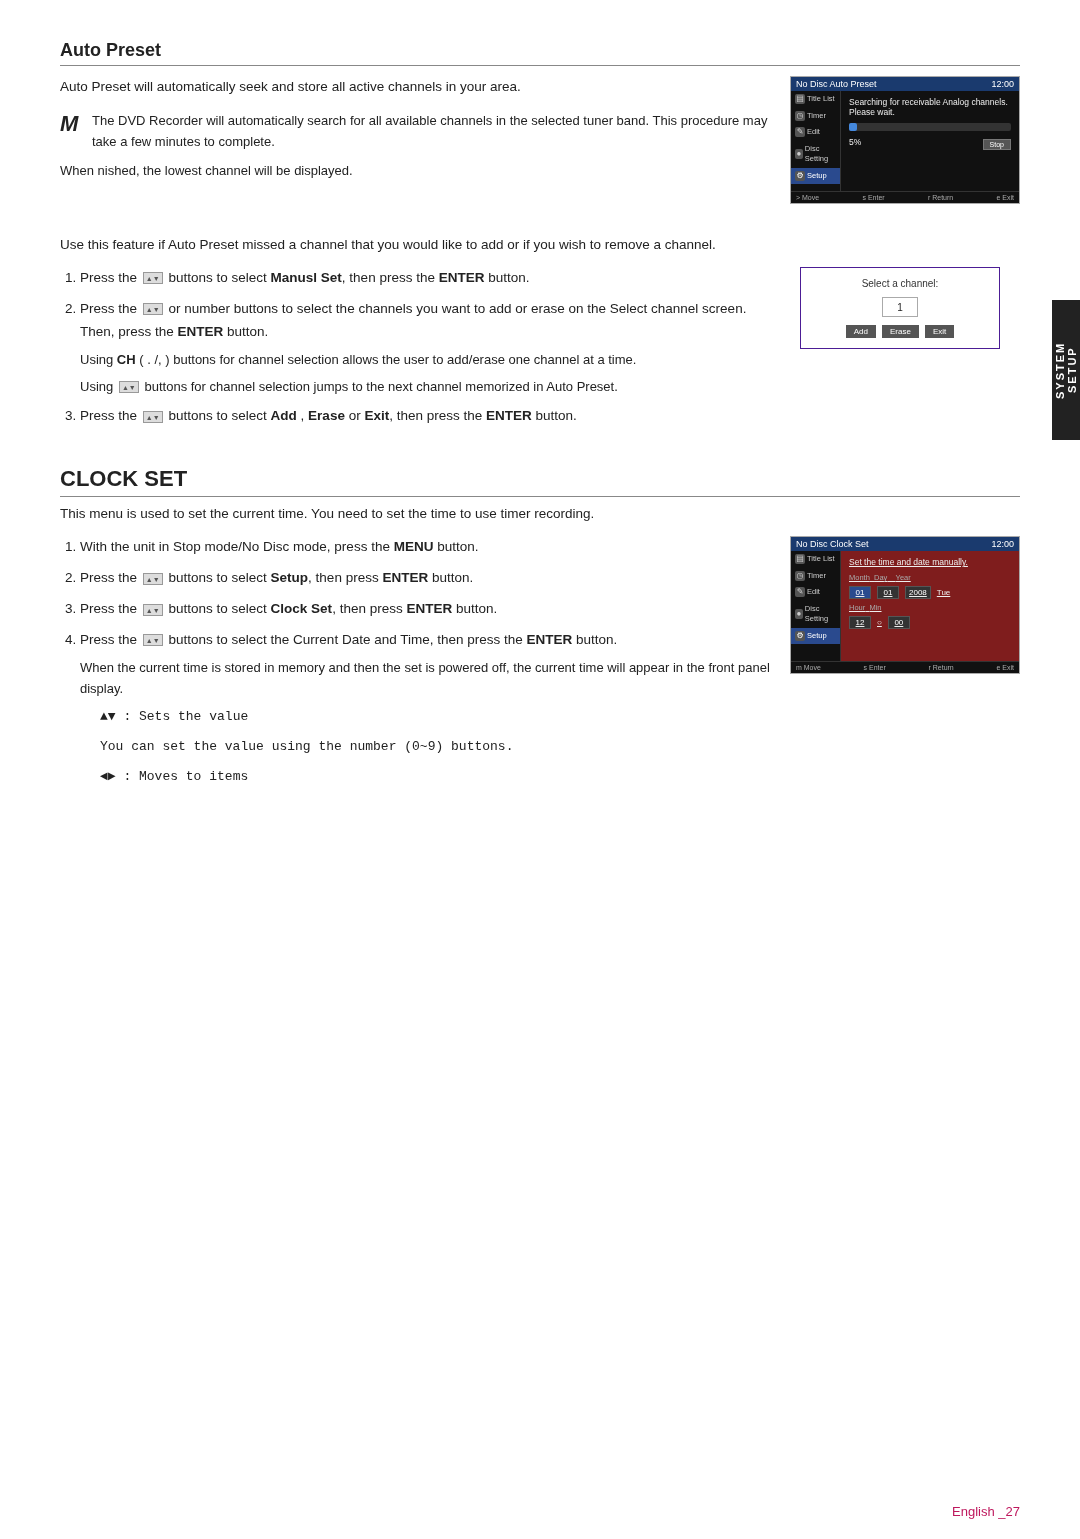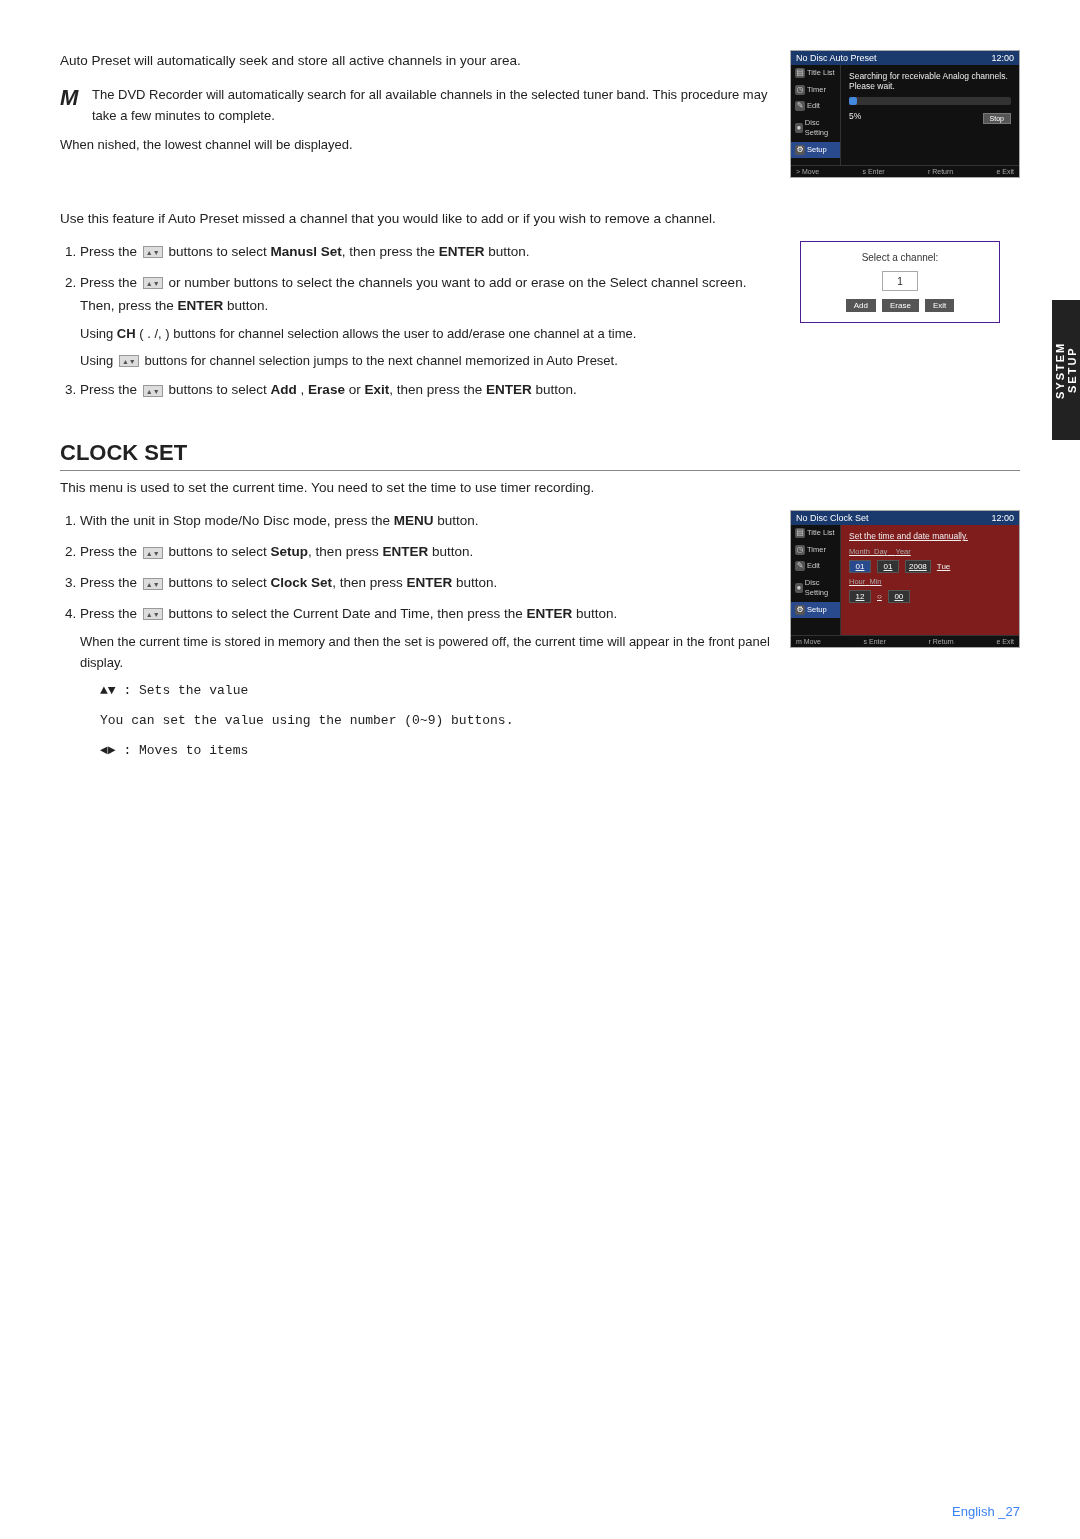--- a/index.html
+++ b/index.html
@@ -338,21 +338,21 @@
       line-height: 1.7;
       margin-bottom: 10px;
     }
 
     
     .page-footer {
       position: absolute;
       bottom: 20px;
       right: 60px;
       font-size: 13px;
-      color: #3b82f6;
+      color: #be185d;
     }
 
     .clock-section {
       margin-top: 30px;
     }
 
     .sub-list {
       list-style: none;
       margin-left: 20px;
       margin-top: 6px;
@@ -379,20 +379,21 @@
     }
   </style>
 </head>
 <body>
 
 <div class="side-tab">SYSTEM SETUP</div>
 
 <div class="page-content">
 
   <div class="section">
+    <div class="section-title">Auto Preset</div>
     <div class="two-col">
       <div class="col-text">
         <p class="intro-text">Auto Preset will automatically seek and store all active channels in your area.</p>
 
         <div class="note-block">
           <span class="note-icon">M</span>
           <div class="note-text">The DVD Recorder will automatically search for all available channels in the selected tuner band. This procedure may take a few minutes to complete.</div>
         </div>
 
         <p class="sub-note">When  nished, the lowest channel will be displayed.</p>

